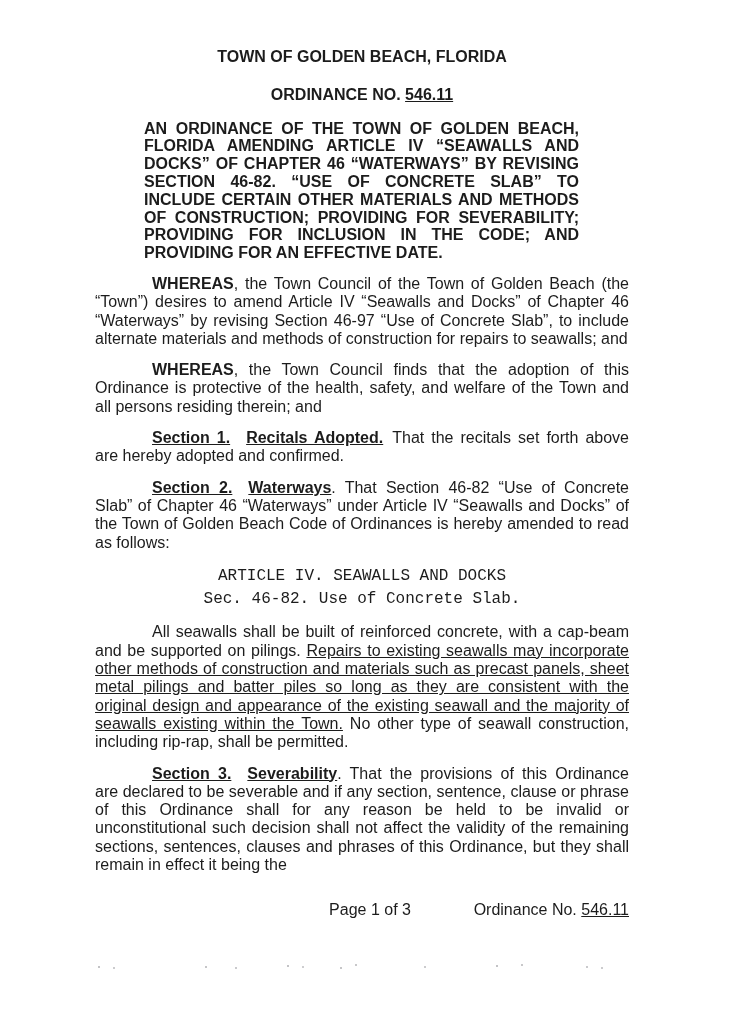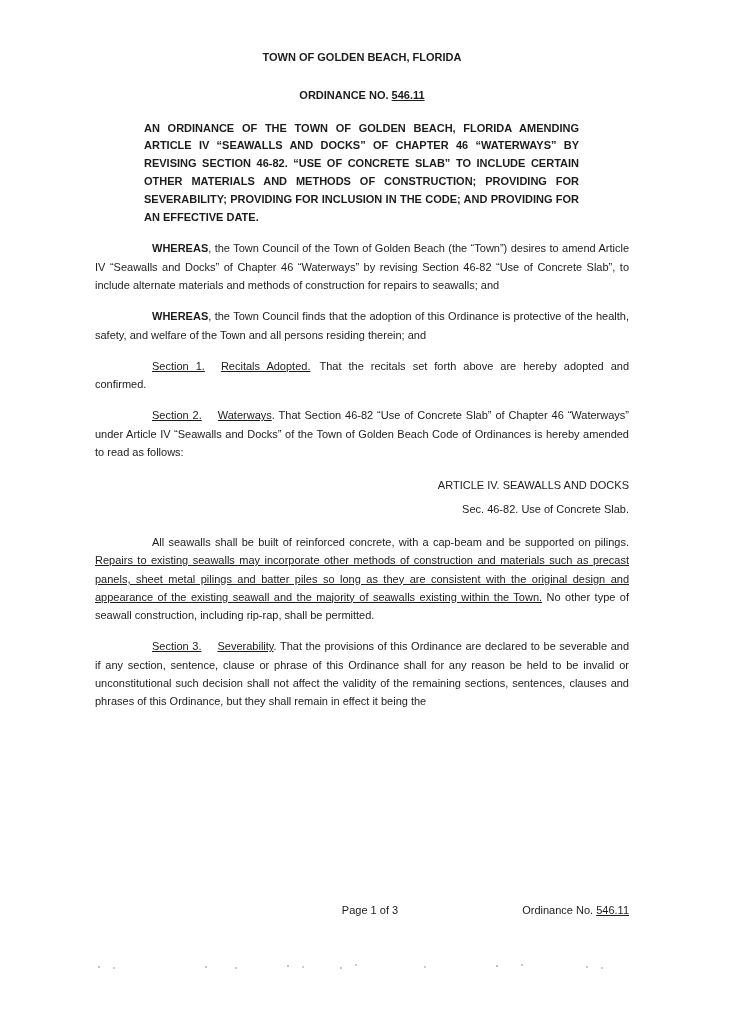--- a/index.html
+++ b/index.html
@@ -7,35 +7,35 @@
     padding: 0;
     background: #ffffff;
   }
   .page {
     position: relative;
     width: 729px;
     height: 1024px;
     background: #ffffff;
     overflow: hidden;
     font-family: "Liberation Sans", "DejaVu Sans", sans-serif;
-    font-size: 11px;
+    font-size: 16px;
     line-height: 18.3px;
     color: #1c1c1c;
     border-radius: 14px;
     -webkit-font-smoothing: antialiased;
   }
   .content {
     position: absolute;
     left: 95px;
     top: 48px;
     width: 534px;
   }
   .bold   { font-weight: bold; }
   .u      { text-decoration: underline; }
-  .bu     { font-weight: normal; text-decoration: underline; }
+  .bu     { font-weight: bold; text-decoration: underline; }
 
   .doc-title {
     font-weight: bold;
     text-align: center;
     margin: 0;
   }
   .ord-no {
     font-weight: bold;
     text-align: center;
     margin-top: 20px;
@@ -46,21 +46,22 @@
     margin: 15px 50px 0 49px;
     line-height: 17.8px;
   }
   p.para {
     margin: 13px 0 0 0;
     text-align: justify;
   }
   p.para.indent { text-indent: 57px; }
   p.flush {
     margin: 13px 0 0 0;
-    text-align: right;
+    text-align: center;
+    font-family: Liberation Mono, monospace;
   }
   .ordained {
     font-weight: bold;
     margin-top: 14px;
   }
   .ordained div { line-height: 18.6px; }
   .gap-tab  { display: inline-block; width: 16px; }
   .gap-sent { display: inline-block; width: 9px; }
 
   .footer {
@@ -104,21 +105,21 @@
 
 <div class="page">
   <div class="content">
 
     <div class="doc-title">TOWN OF GOLDEN BEACH, FLORIDA</div>
 
     <div class="ord-no"><span>ORDINANCE NO. </span><span class="u">546.11</span></div>
 
     <p class="title-block">AN ORDINANCE OF THE TOWN OF GOLDEN BEACH, FLORIDA AMENDING ARTICLE IV “SEAWALLS AND DOCKS” OF CHAPTER 46 “WATERWAYS” BY REVISING SECTION 46-82. “USE OF CONCRETE SLAB” TO INCLUDE CERTAIN OTHER MATERIALS AND METHODS OF CONSTRUCTION; PROVIDING FOR SEVERABILITY; PROVIDING FOR INCLUSION IN THE CODE; AND PROVIDING FOR AN EFFECTIVE DATE.</p>
 
-    <p class="para indent"><span class="bold">WHEREAS</span><span>, the Town Council of the Town of Golden Beach (the “Town”) desires to amend Article IV “Seawalls and Docks” of Chapter 46 “Waterways” by revising Section 46-82 “Use of Concrete Slab”, to include alternate materials and methods of construction for repairs to seawalls; and</span></p>
+    <p class="para indent"><span class="bold">WHEREAS</span><span>, the Town Council of the Town of Golden Beach (the “Town”) desires to amend Article IV “Seawalls and Docks” of Chapter 46 “Waterways” by revising Section 46-97 “Use of Concrete Slab”, to include alternate materials and methods of construction for repairs to seawalls; and</span></p>
 
     <p class="para indent"><span class="bold">WHEREAS</span><span>, the Town Council finds that the adoption of this Ordinance is protective of the health, safety, and welfare of the Town and all persons residing therein; and</span></p>
 
 
     <p class="para indent"><span class="bu">Section 1.</span><span class="gap-tab"></span><span class="bu">Recitals Adopted.</span><span class="gap-sent"></span><span>That the recitals set forth above are hereby adopted and confirmed.</span></p>
 
     <p class="para indent"><span class="bu">Section 2.</span><span class="gap-tab"></span><span class="bu">Waterways</span><span>. That Section 46-82 “Use of Concrete Slab” of Chapter 46 “Waterways” under Article IV “Seawalls and Docks” of the Town of Golden Beach Code of Ordinances is hereby amended to read as follows:</span></p>
 
     <p class="flush" style="margin-top:15px;">ARTICLE IV. SEAWALLS AND DOCKS</p>
 

